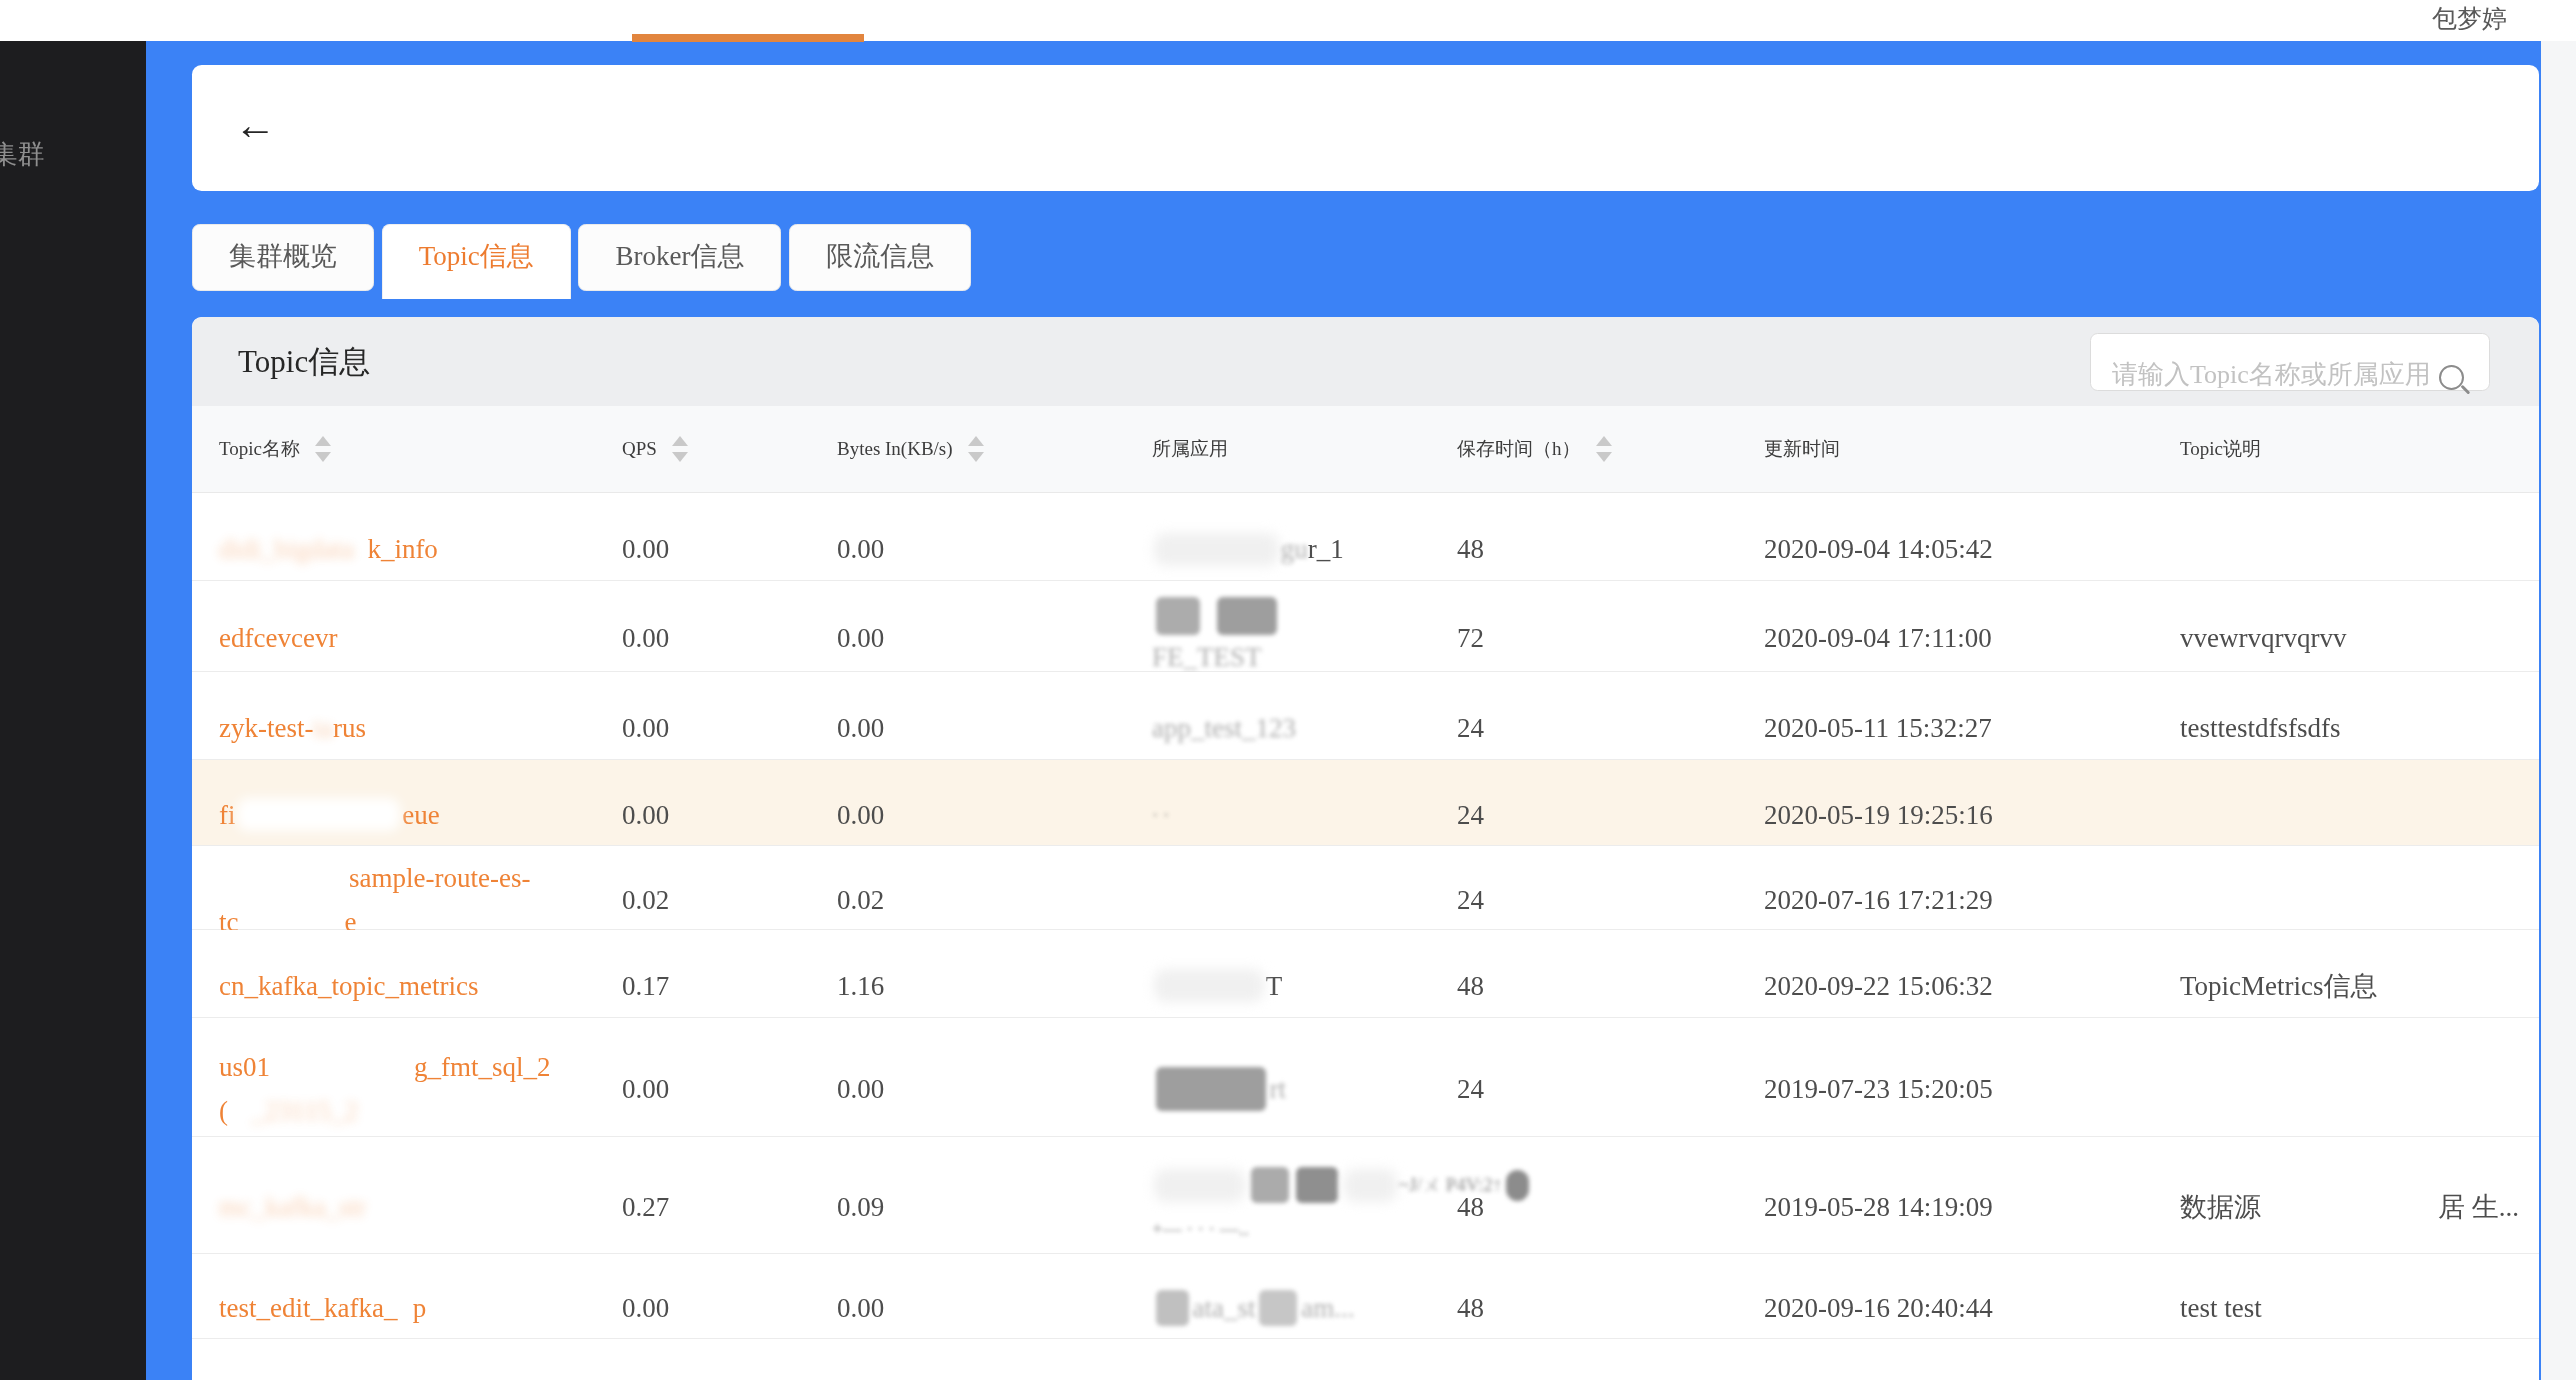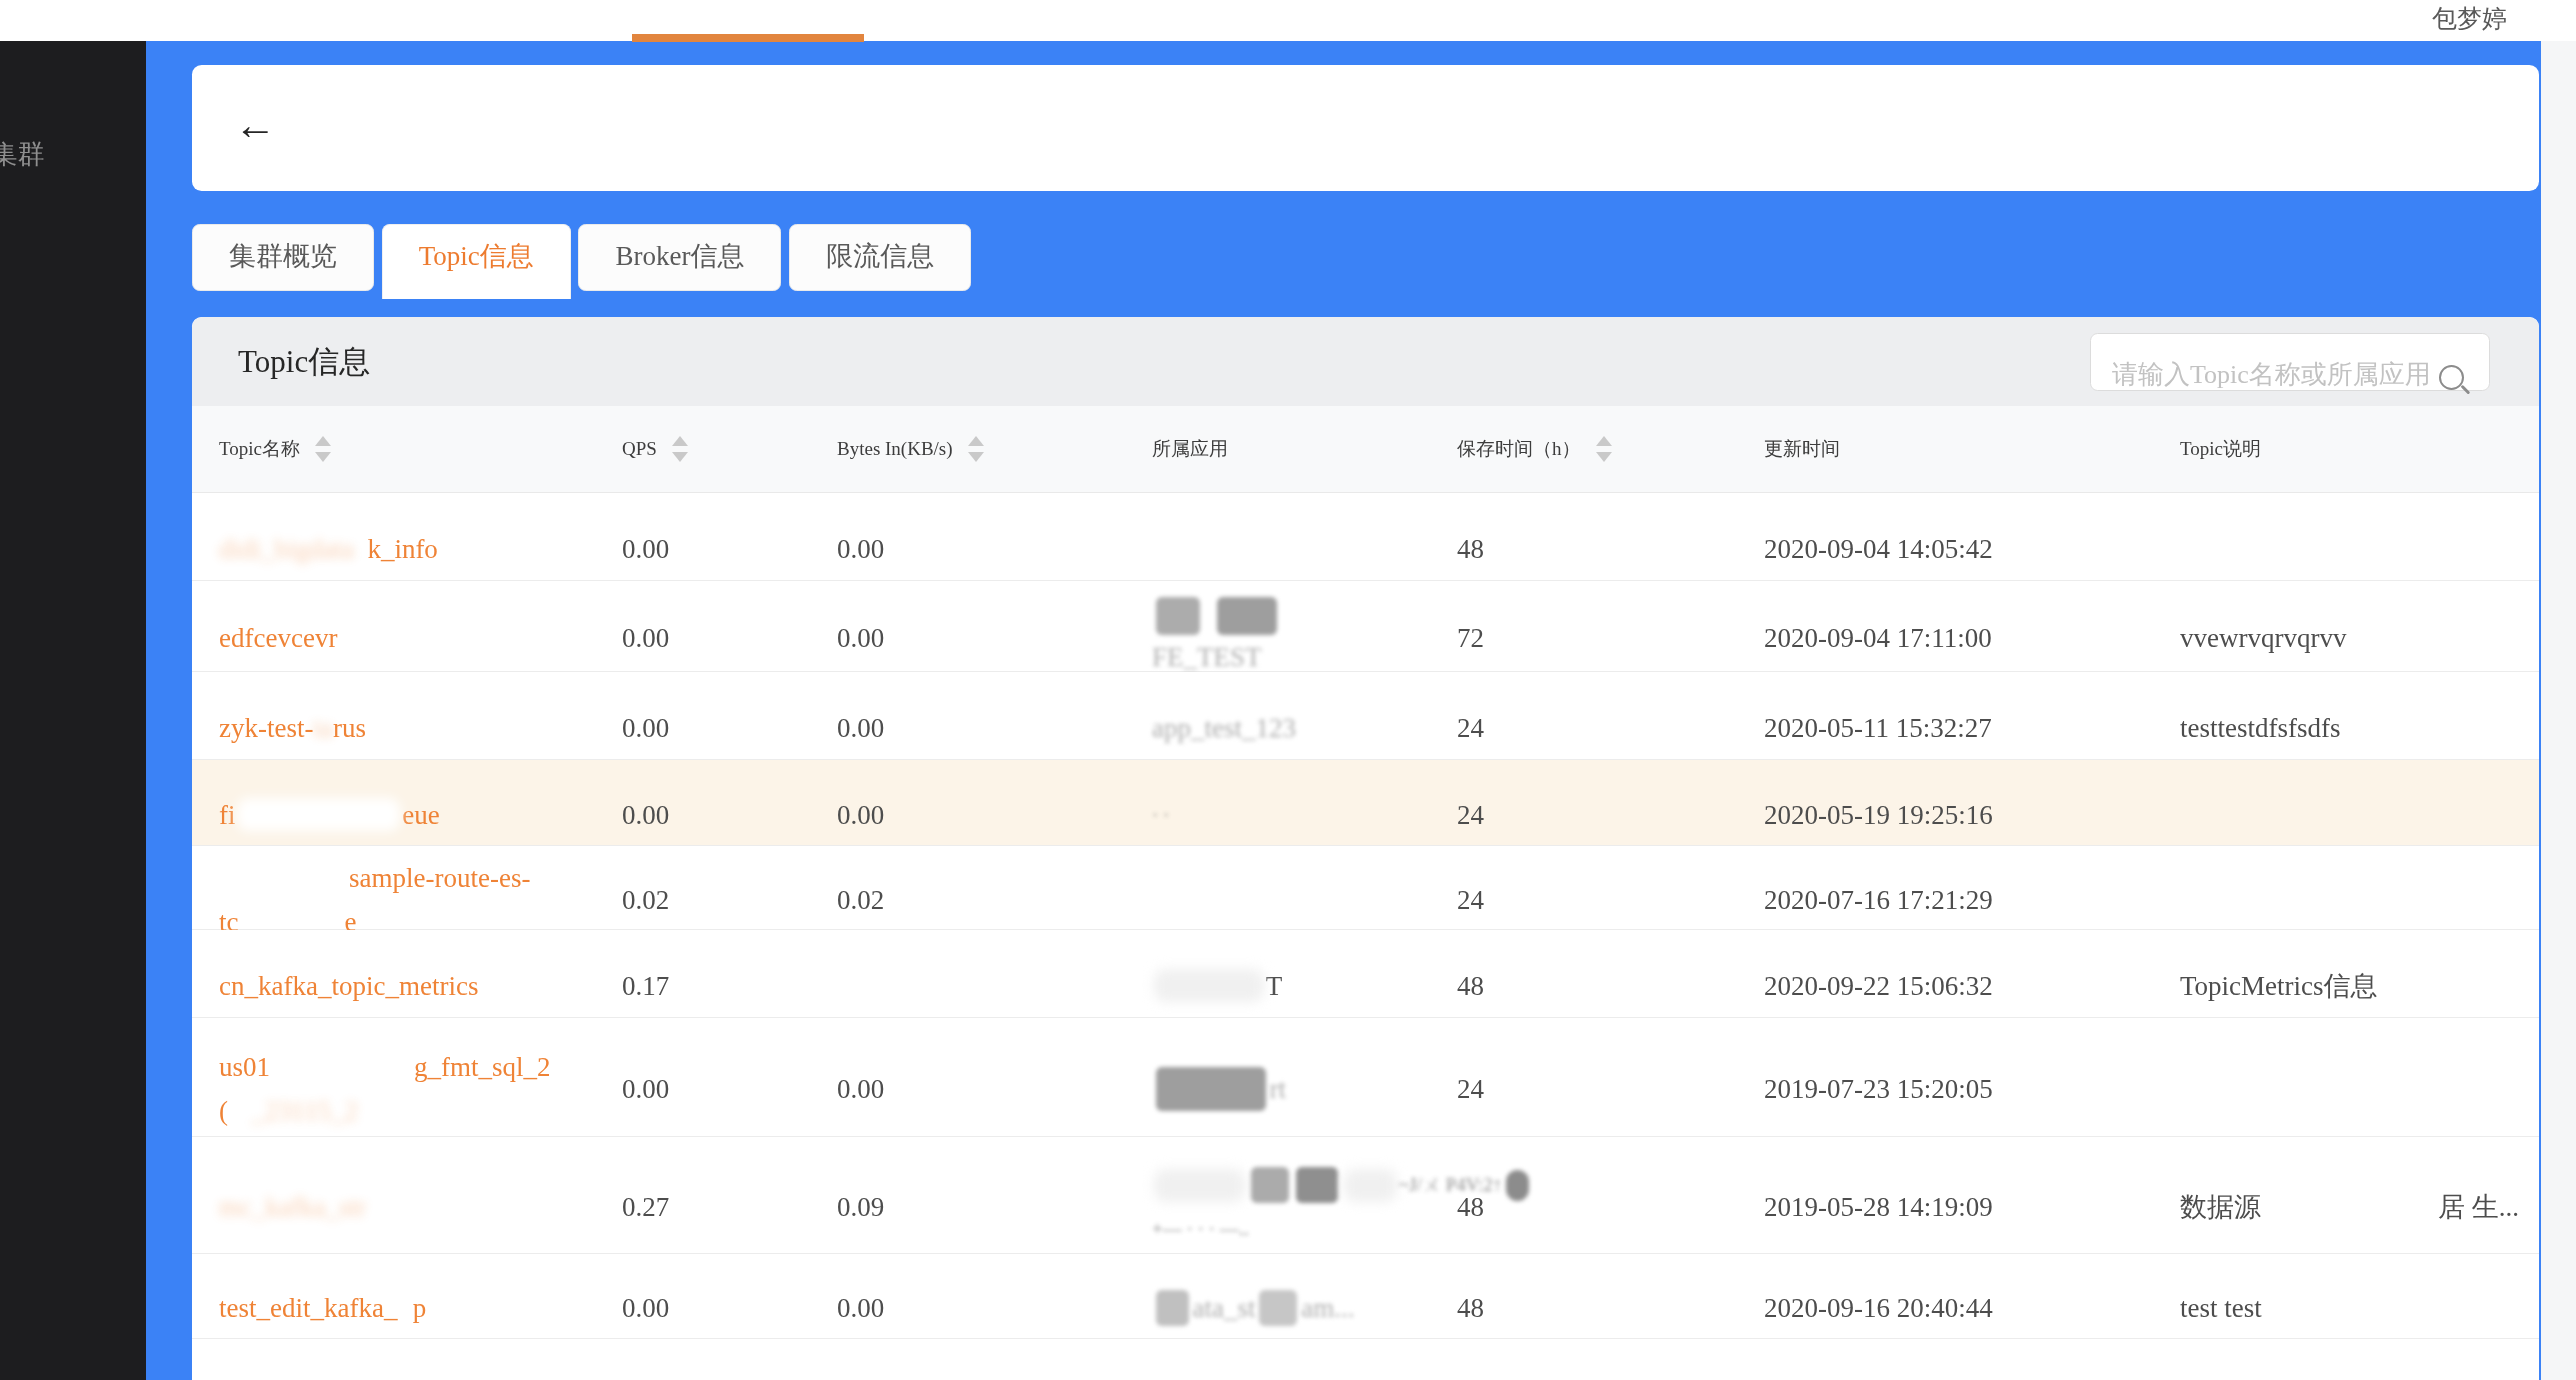--- a/index.html
+++ b/index.html
@@ -151,20 +151,27 @@
               <span class="sg-gp" style="width: 13.4px;"></span>
               <span class="sg-link">k_info</span>
             </div>
           </div>
           <div class="cell c-qps">
             <div class="ln">0.00</div>
           </div>
           <div class="cell c-bytes">
             <div class="ln">0.00</div>
           </div>
+          <div class="cell c-app">
+            <div class="ln">
+              <span class="sg-sm" style="width: 125px;"></span>
+              <span class="sg-ft">gu</span>
+              <span class="sg-tx">r_1</span>
+            </div>
+          </div>
           <div class="cell c-ret">
             <div class="ln">48</div>
           </div>
           <div class="cell c-upd">
             <div class="ln">2020-09-04 14:05:42</div>
           </div>
         </div>
         <div class="trow" style="height: 91px;">
           <div class="cell c-name">
             <div class="ln">
@@ -279,20 +286,23 @@
           </div>
         </div>
         <div class="trow" style="height: 88px;">
           <div class="cell c-name">
             <div class="ln">
               <span class="sg-link">cn_kafka_topic_metrics</span>
             </div>
           </div>
           <div class="cell c-qps">
             <div class="ln">0.17</div>
+          </div>
+          <div class="cell c-bytes">
+            <div class="ln">1.16</div>
           </div>
           <div class="cell c-app">
             <div class="ln">
               <span class="sg-sm" style="width: 110px;"></span>
               <span class="sg-tx">T</span>
             </div>
           </div>
           <div class="cell c-ret">
             <div class="ln">48</div>
           </div>

